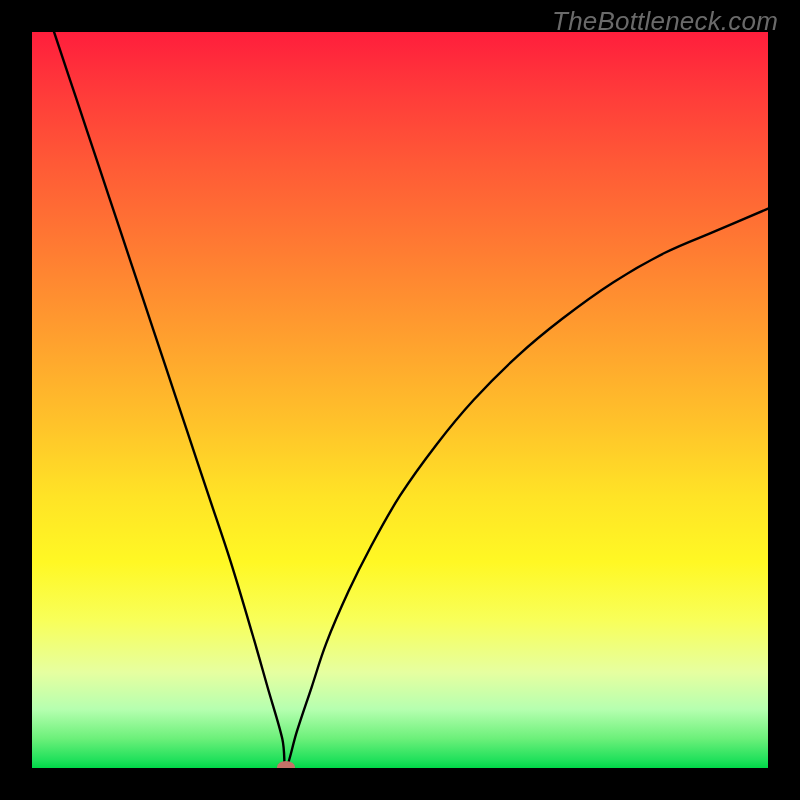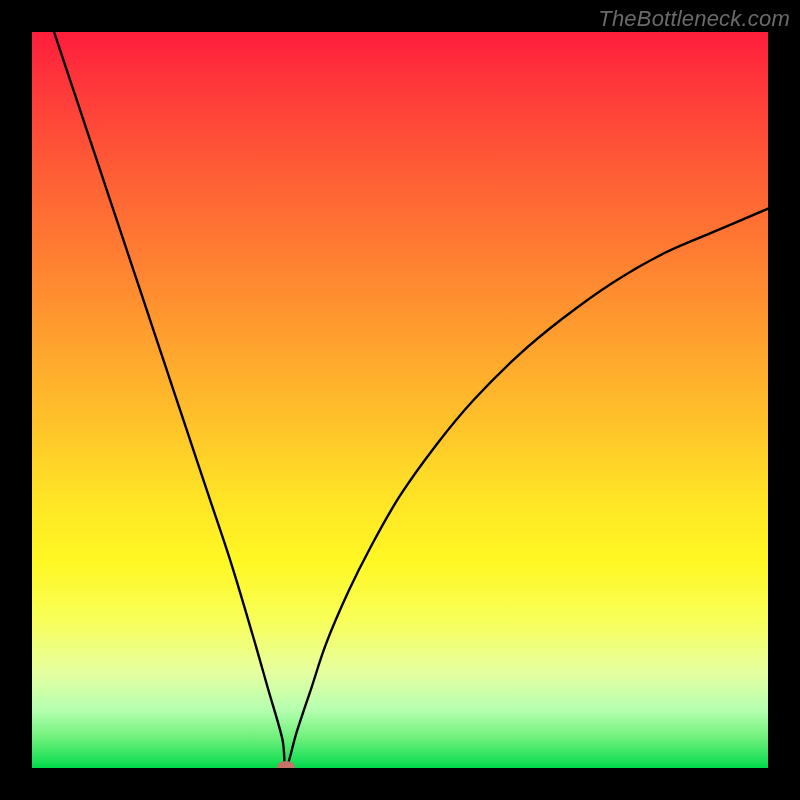--- a/index.html
+++ b/index.html
@@ -45,24 +45,24 @@
       #e6ffa0 87%,
       #b6ffb0 92%,
       #6cf07a 96%,
       #1ee05a 99%,
       #00d848 100%
     );
   }
   .watermark {
     position: absolute;
     top: 6px;
-    right: 10px;
+    right: 22px;
     color: #6a6a6a;
     font-style: italic;
-    font-size: 22px;
+    font-size: 26px;
     letter-spacing: 0.2px;
     z-index: 20;
   }
   svg.curve {
     position: absolute;
     inset: 0;
   }
   .dot {
     position: absolute;
     width: 18px;

